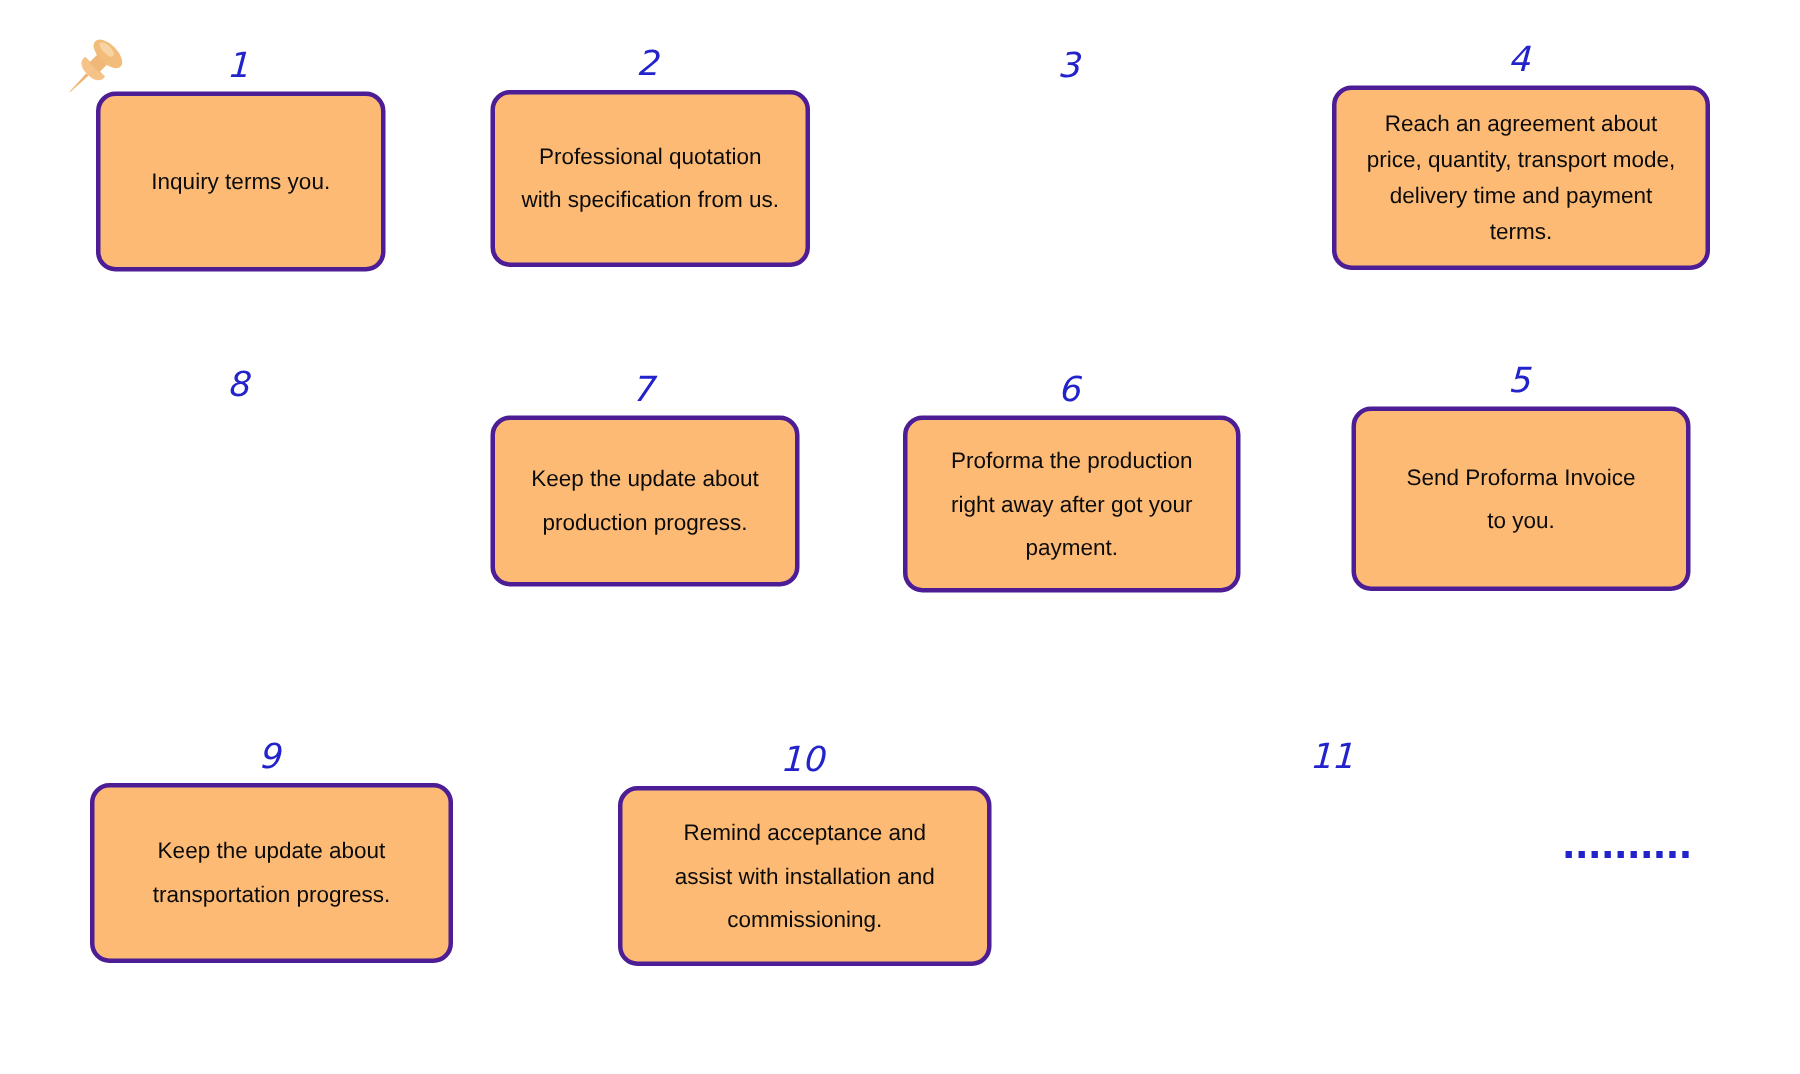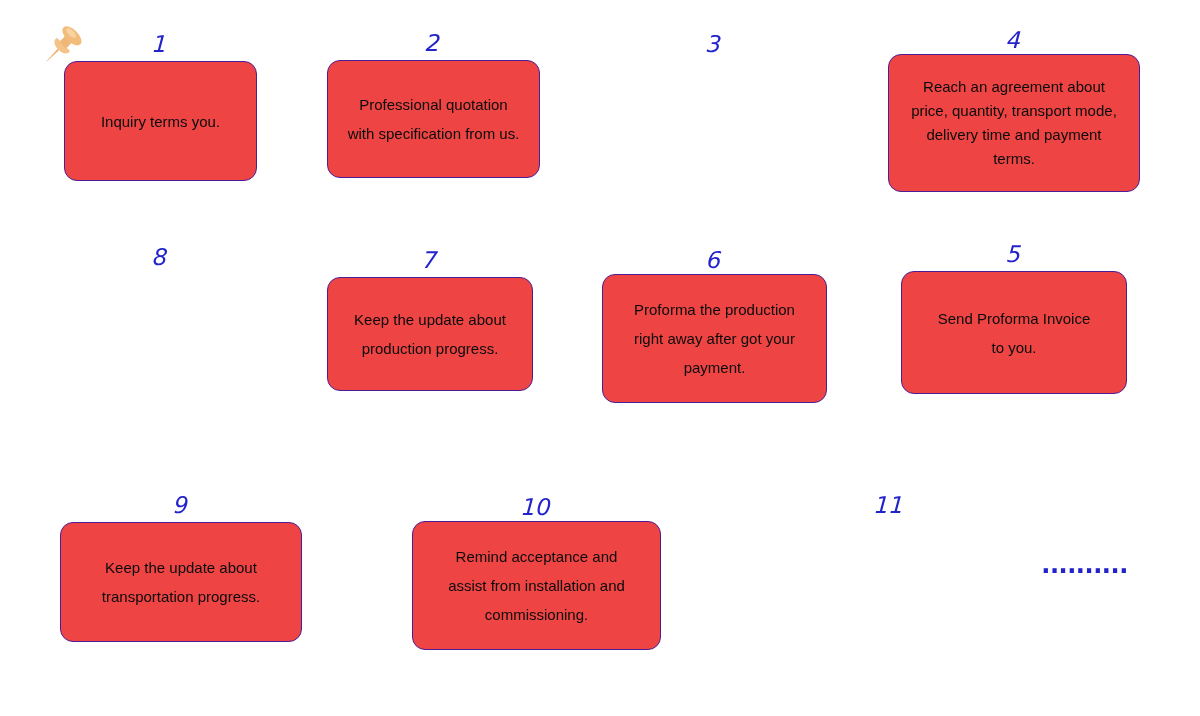--- a/index.html
+++ b/index.html
@@ -27,27 +27,27 @@
     font-style: italic;
     font-weight: 500;
     font-size: 23px;
     color: #2323cb;
     text-align: center;
     transform: skewX(-4deg);
   }
   .step-card {
     width: 100%;
     flex: 1;
-    background: #ef4444;
-    border: 1px solid #4c1d95;
+    background: #fdba74;
+    border: 3px solid #4c1d95;
     border-radius: 13px;
     display: flex;
     align-items: center;
     justify-content: center;
-    padding: 20px 10px;
+    padding: 1px 10px;
   }
   .step-text {
     white-space: pre-line;
     text-align: center;
     font-size: 15px;
     line-height: 29px;
     color: #0b0b0b;
   }
   .lines-4 .step-text { line-height: 24px; }
   .dots {
@@ -148,21 +148,21 @@
     <div class="step-card">
       <div class="step-text">Keep the update about
 transportation progress.</div>
     </div>
   </div>
 
   <div class="step" style="left:412px; top:493px; width:249px; height:151px;">
     <div class="step-number">10</div>
     <div class="step-card">
       <div class="step-text">Remind acceptance and
-assist from installation and
+assist with installation and
 commissioning.</div>
     </div>
   </div>
 
   <div class="step" style="left:764px; top:491px; width:252px; height:149px;">
     <div class="step-number">11</div>
   </div>
 
   <div class="dots">..........</div>
 

